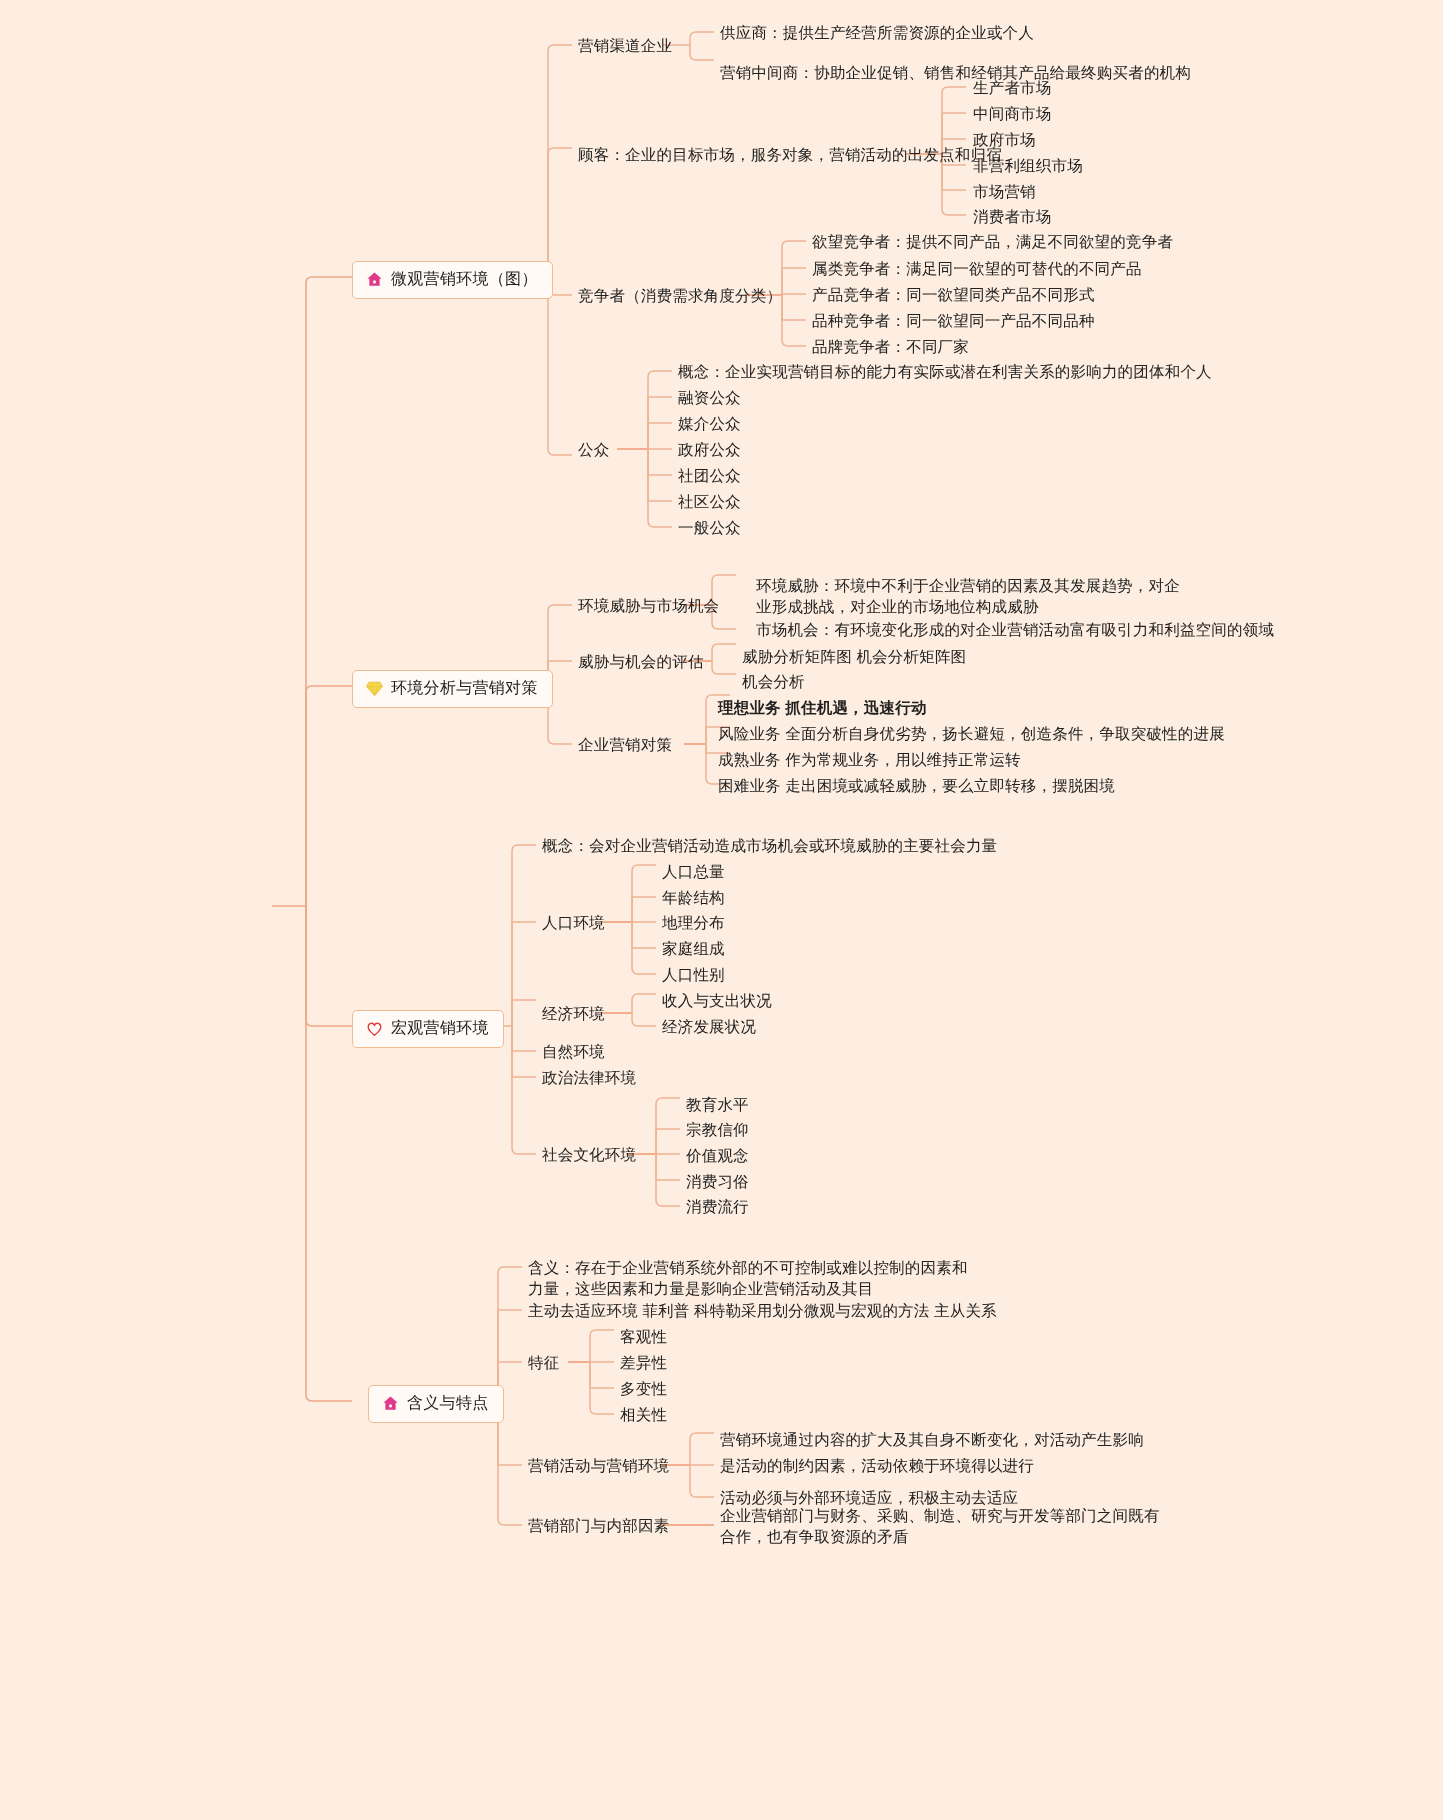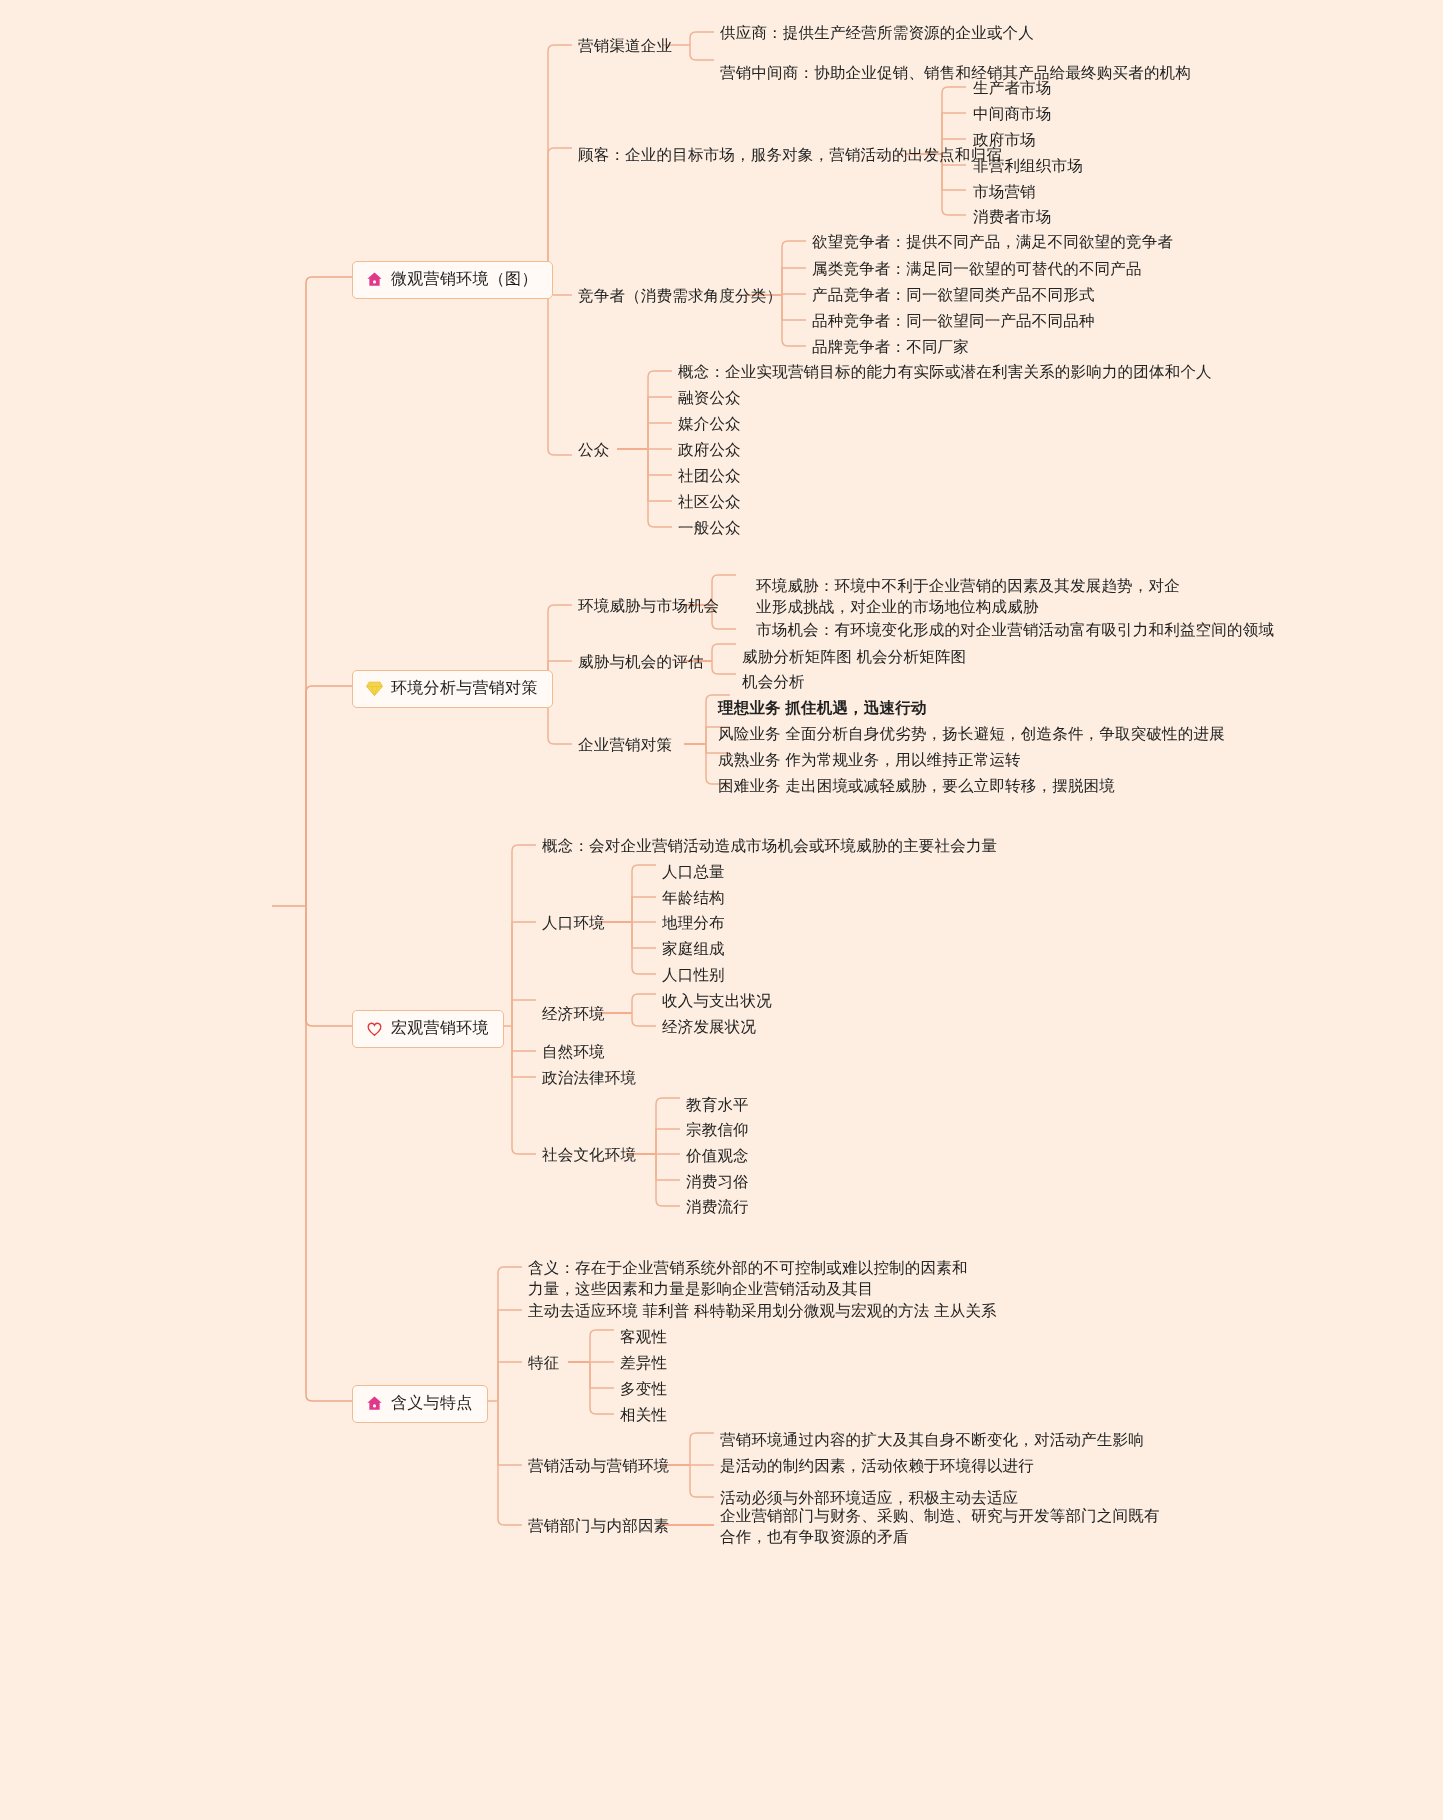--- a/index.html
+++ b/index.html
@@ -308,21 +308,21 @@
   <div class="node" style="left:542px; top:1041px;">自然环境</div>
   <div class="node" style="left:542px; top:1067px;">政治法律环境</div>
 
   <div class="node" style="left:542px; top:1144px;">社会文化环境</div>
   <div class="node" style="left:686px; top:1094px;">教育水平</div>
   <div class="node" style="left:686px; top:1119px;">宗教信仰</div>
   <div class="node" style="left:686px; top:1145px;">价值观念</div>
   <div class="node" style="left:686px; top:1171px;">消费习俗</div>
   <div class="node" style="left:686px; top:1196px;">消费流行</div>
 
-  <div class="lvl1" style="left:352px; top:1385px;">
+  <div class="lvl1" style="left:368px; top:1385px;">
     <span class="ico">
       <svg viewBox="0 0 24 24" width="19" height="19">
           <path d="M12 3 L21 11 H18.5 V20 H5.5 V11 H3 Z" fill="#e0398a"></path>
           <circle cx="12" cy="15" r="2" fill="#fffaf6"></circle>
         </svg>
     </span>
     <span>含义与特点</span>
   </div>
 
   <div class="node wrapbox" style="left:528px; top:1257px; width:440px;">含义：存在于企业营销系统外部的不可控制或难以控制的因素和力量，这些因素和力量是影响企业营销活动及其目</div>

